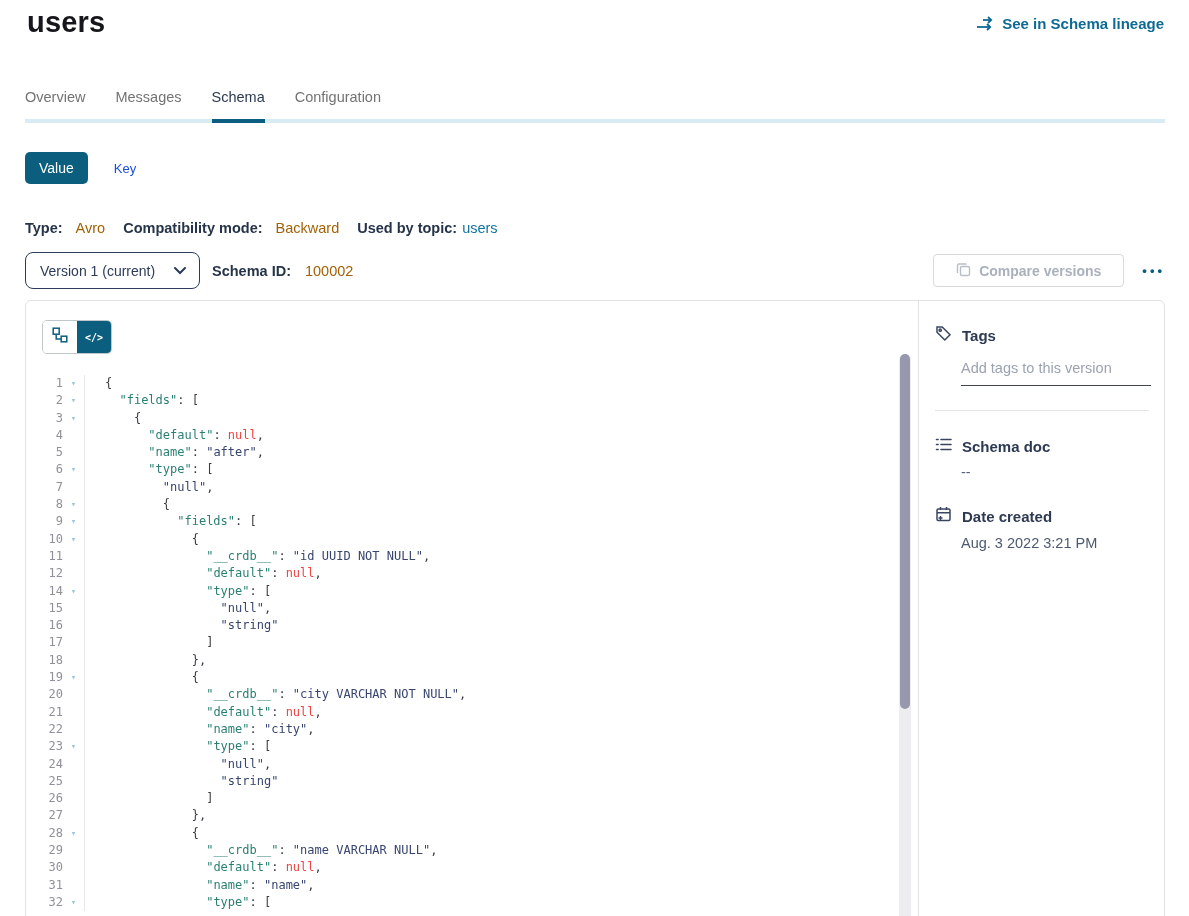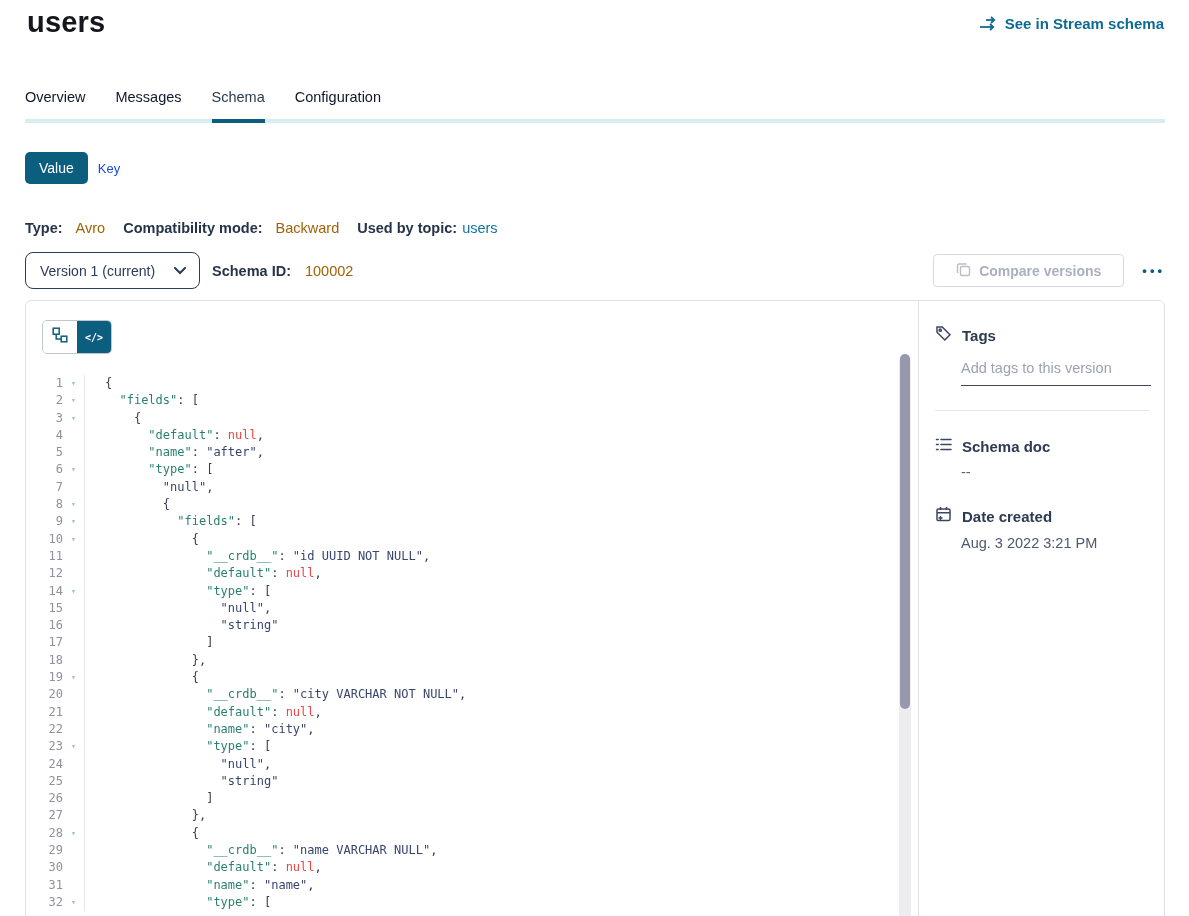--- a/index.html
+++ b/index.html
@@ -9,26 +9,26 @@
 
   
   .page-title { position:absolute; left:27px; top:6px; font-size:29px; font-weight:700; color:#15171c; letter-spacing:.2px; }
   .lineage-link { position:absolute; right:25px; top:15px; display:flex; align-items:center; gap:7px;
     color:#0f6a93; font-size:15px; font-weight:700; cursor:pointer; }
   .lineage-link svg { display:block; }
 
   
   .tabbar { position:absolute; left:25px; top:89px; width:1140px; display:flex; gap:30px;
     border-bottom:4px solid #d8ecf4; }
-  .tab { font-size:14.5px; color:#0f172a; padding:0 0 14px 0; cursor:pointer; position:relative; }
+  .tab { font-size:14.5px; color:#737373; padding:0 0 14px 0; cursor:pointer; position:relative; }
   .tab.active { color:#2c3a4e; font-weight:500; }
   .tab.active::after { content:""; position:absolute; left:0; right:0; bottom:-4px; height:4px; background:#0b5e80; }
 
   
-  .vk-row { position:absolute; left:25px; top:152px; display:flex; align-items:center; gap:10px; }
+  .vk-row { position:absolute; left:25px; top:152px; display:flex; align-items:center; gap:26px; }
   .vk-value { background:#0b5e7e; color:#fff; font-size:14px; padding:8px 14px; border:none; border-radius:5px; cursor:pointer; }
   .vk-key { color:#1d4ed8; font-size:13px; cursor:pointer; }
 
   
   .meta-row { position:absolute; left:25px; top:220px; display:flex; align-items:center; gap:18px; font-size:14.5px; }
   .meta-item { display:flex; gap:5px; }
   .meta-label { font-weight:700; color:#263449; }
   .meta-value { color:#a16207;margin-left:8px; }
   .meta-link { color:#1174a0; cursor:pointer; }
 
@@ -87,21 +87,21 @@
   <h1 class="page-title">users</h1>
   <div class="lineage-link">
     <span>
       <svg width="19" height="15" viewBox="0 0 19 15" fill="none" stroke="#0f6a93" stroke-width="1.8">
         <path d="M7 4 h8"></path>
           <path d="M12 1 l3.2 3 -3.2 3"></path>
         <path d="M1 11 h13"></path>
           <path d="M11 8 l3.2 3 -3.2 3"></path>
       </svg>
     </span>
-    <span>See in Stream schema</span>
+    <span>See in Schema lineage</span>
   </div>
 
   <div class="tabbar">
     <div class="tab">Overview</div>
     <div class="tab">Messages</div>
     <div class="tab active">Schema</div>
     <div class="tab">Configuration</div>
   </div>
 
   <div class="vk-row">

